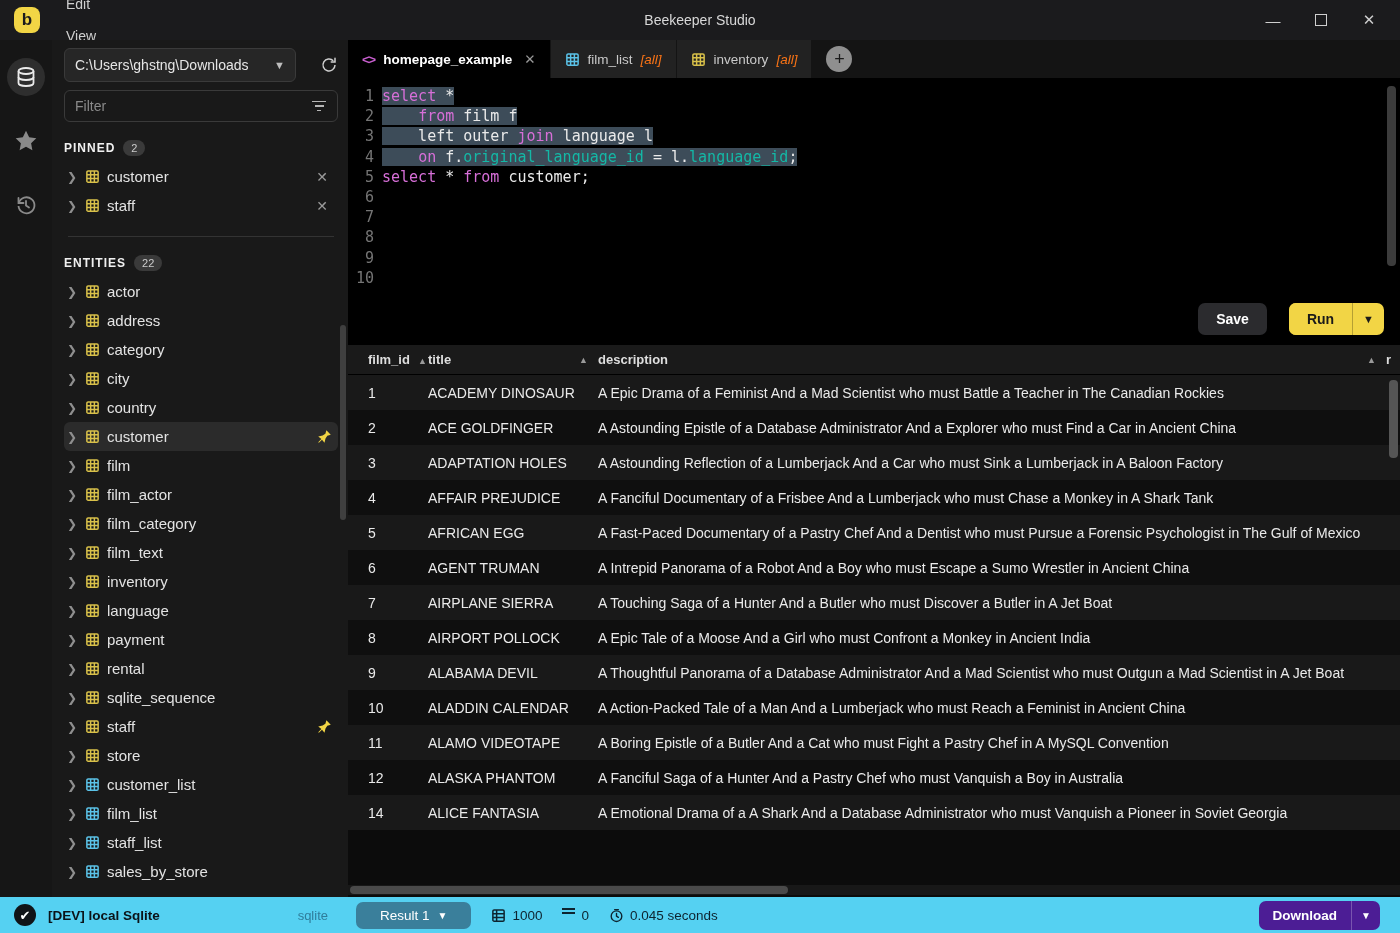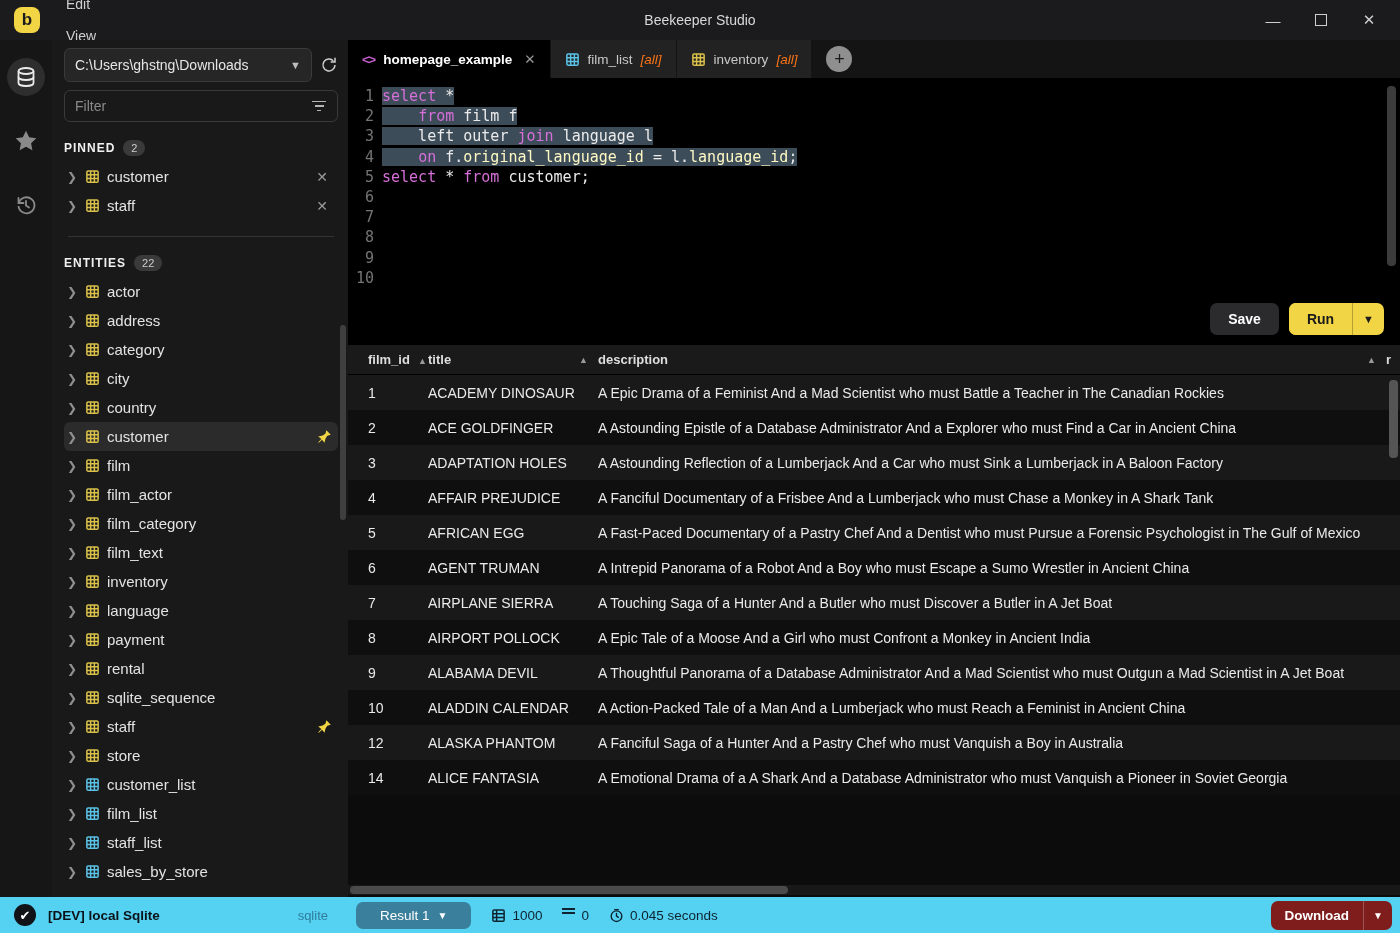--- a/index.html
+++ b/index.html
@@ -18,21 +18,21 @@
   .win-max { width:12px; height:12px; border:1.5px solid #cfcfcf; display:inline-block; }
 
   
   .app { display:flex; height:857px; }
 
   .rail { width:52px; background:#161616; display:flex; flex-direction:column; align-items:center; padding-top:18px; gap:26px; }
   .rail-btn { width:38px; height:38px; border-radius:50%; display:flex; align-items:center; justify-content:center; }
   .rail-btn.active { background:#2e2e2e; }
 
   .sidebar { width:296px; background:#191919; position:relative; padding:8px 10px 0 12px; overflow:hidden; }
-  .conn-row { display:flex; align-items:center; gap:8px; }
+  .conn-row { display:flex; align-items:center; gap:24px; }
   .conn-select { flex:1; height:34px; background:#262626; border:1px solid #3a3a3a; border-radius:6px;
     display:flex; align-items:center; padding:0 10px; font-size:14px; color:#e6e6e6; }
   .conn-select .txt { flex:1; white-space:nowrap; overflow:hidden; }
   .caret { color:#bdbdbd; font-size:11px; margin-left:6px; }
   .refresh-btn { color:#cfcfcf; display:flex; }
   .filter-row { margin-top:8px; height:32px; border:1px solid #3a3a3a; border-radius:6px;
     display:flex; align-items:center; padding:0 10px; }
   .filter-input { flex:1; background:transparent; border:none; outline:none; color:#ddd; font-size:14px;
     font-family:"Liberation Sans", sans-serif; }
   .filter-input::placeholder { color:#8a8a8a; }
@@ -66,23 +66,23 @@
   .tab-add { width:26px; height:26px; border-radius:50%; background:#8f8f8f; color:#1b1b1b; font-size:18px;
     display:flex; align-items:center; justify-content:center; align-self:center; margin-left:14px; }
 
   .editor { height:267px; position:relative; display:flex; flex-direction:column; flex:none; background:#000; }
   .code-area { flex:1; display:flex; padding-top:8px; font-family:"DejaVu Sans Mono", monospace; font-size:15px; line-height:20.2px; }
   .gutter { width:34px; text-align:right; color:#757575; padding-right:8px; flex:none; }
   .code-lines { flex:1; white-space:pre; }
   .cl { height:20.2px; }
   .cl .sel { background:#3d4c59; }
   .tk-kw { color:#d striped; }
-  .tk-kw { color:#d76fd8; } .tk-pl { color:#eaeaea; } .tk-fd { color:#fef9c3; }
+  .tk-kw { color:#d76fd8; } .tk-pl { color:#eaeaea; } .tk-fd { color:#14b8a6; }
   .editor-scroll { position:absolute; right:4px; top:8px; width:9px; height:180px; background:#3c3c3c; border-radius:4px; }
-  .editor-actions { display:flex; justify-content:flex-end; gap:10px; padding:0 16px 10px 0; }
+  .editor-actions { display:flex; justify-content:flex-end; gap:22px; padding:0 16px 10px 0; }
   .btn-save { background:#2b2b2e; color:#fff; font-weight:bold; font-size:14px; border:none; border-radius:7px; padding:8px 18px; }
   .btn-run-group { display:flex; background:#f2d545; border-radius:7px; overflow:hidden; }
   .btn-run { background:#f2d545; color:#1a1a1a; font-weight:bold; font-size:14px; border:none; padding:8px 18px; }
   .btn-run-caret { border-left:1px solid rgba(0,0,0,.25); padding:0 10px; display:flex; align-items:center; color:#1a1a1a; font-size:11px; }
 
   .results { flex:1; display:flex; flex-direction:column; position:relative; overflow:hidden; background:#0c0c0c; }
   .res-header { height:30px; background:#1a1a1a; display:flex; align-items:center; font-size:13px; font-weight:bold; color:#dedede; flex:none; border-bottom:1px solid #000; }
   .res-rows { flex:1; overflow:hidden; }
   .res-row { height:35px; display:flex; align-items:center; font-size:14px; color:#eaeaea; }
   .res-row:nth-child(odd) { background:#191919; }
@@ -101,21 +101,21 @@
   .statusbar { height:36px; background:#55d1f2; display:flex; align-items:center; font-size:13.5px; color:#0d2430; }
   .status-left { width:348px; display:flex; align-items:center; gap:12px; padding:0 14px; flex:none; }
   .check-circle { width:22px; height:22px; border-radius:50%; background:#101418; color:#fff; display:flex;
     align-items:center; justify-content:center; font-size:13px; flex:none; }
   .conn-name { font-weight:bold; color:#0b1318; flex:1; }
   .dialect { color:#2f7d9b; font-size:13px; padding-right:6px; }
   .status-main { flex:1; display:flex; align-items:center; gap:20px; padding:0 8px; }
   .result-btn { background:#3a7f9b; color:#fff; border:none; border-radius:7px; padding:6px 24px; font-size:13.5px;
     display:flex; align-items:center; gap:8px; }
   .stat { display:flex; gap:6px; }
-  .dl-group { margin-left:auto; display:flex; background:#7f1d1d; border-radius:7px; overflow:hidden; margin-right:0; }
+  .dl-group { margin-left:auto; display:flex; background:#4c1d95; border-radius:7px; overflow:hidden; margin-right:12px; }
   .btn-download { background:transparent; color:#fff; font-weight:bold; font-size:13.5px; border:none; padding:7px 14px; }
   .dl-caret { border-left:1px solid rgba(255,255,255,.25); padding:0 9px; display:flex; align-items:center; color:#fff; font-size:10px; }
   .mini-lines { display:flex; flex-direction:column; gap:2.5px; }
   .mini-lines i { width:13px; height:2px; background:#0d2430; display:block; }
 </style>
 </head>
 <body>
 
 <header class="titlebar">
   <div class="logo">b</div>
@@ -520,20 +520,25 @@
   </div>
   <div class="res-row">
     <div class="col-id">9</div>
     <div class="col-title">ALABAMA DEVIL</div>
     <div class="col-desc">A Thoughtful Panorama of a Database Administrator And a Mad Scientist who must Outgun a Mad Scientist in A Jet Boat</div>
   </div>
   <div class="res-row">
     <div class="col-id">10</div>
     <div class="col-title">ALADDIN CALENDAR</div>
     <div class="col-desc">A Action-Packed Tale of a Man And a Lumberjack who must Reach a Feminist in Ancient China</div>
+  </div>
+  <div class="res-row">
+    <div class="col-id">11</div>
+    <div class="col-title">ALAMO VIDEOTAPE</div>
+    <div class="col-desc">A Boring Epistle of a Butler And a Cat who must Fight a Pastry Chef in A MySQL Convention</div>
   </div>
   <div class="res-row">
     <div class="col-id">12</div>
     <div class="col-title">ALASKA PHANTOM</div>
     <div class="col-desc">A Fanciful Saga of a Hunter And a Pastry Chef who must Vanquish a Boy in Australia</div>
   </div>
   <div class="res-row">
     <div class="col-id">14</div>
     <div class="col-title">ALICE FANTASIA</div>
     <div class="col-desc">A Emotional Drama of a A Shark And a Database Administrator who must Vanquish a Pioneer in Soviet Georgia</div>

